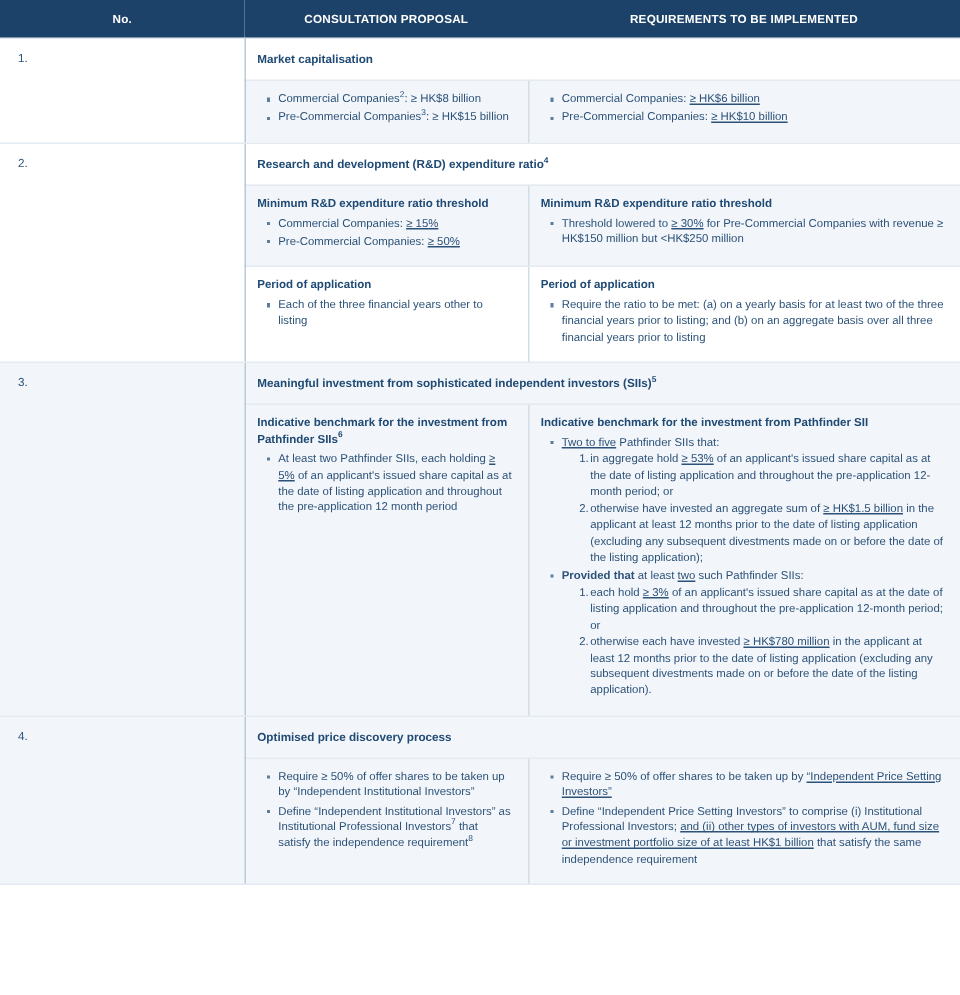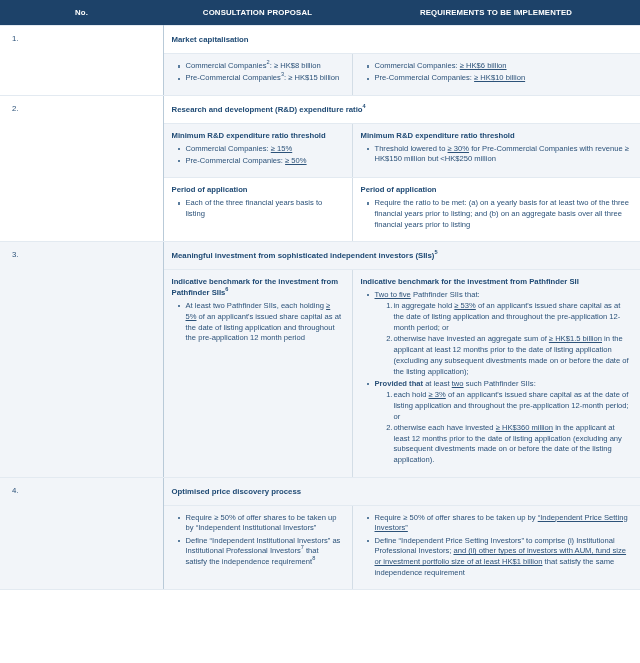--- a/index.html
+++ b/index.html
@@ -176,21 +176,21 @@
             <div class="sub-head">Minimum R&amp;D expenditure ratio threshold</div>
             <ul class="b">
               <li>Threshold lowered to <span class="u">≥ 30%</span> for Pre-Commercial Companies with revenue ≥ HK$150 million but &lt;HK$250 million</li>
             </ul>
           </td>
         </tr>
         <tr class="sub-row">
           <td class="body-cell left bg-white">
             <div class="sub-head">Period of application</div>
             <ul class="b">
-              <li>Each of the three financial years basis to listing</li>
+              <li>Each of the three financial years other to listing</li>
             </ul>
           </td>
           <td class="body-cell right bg-white">
             <div class="sub-head">Period of application</div>
             <ul class="b">
               <li>Require the ratio to be met: (a) on a yearly basis for at least two of the three financial years prior to listing; and (b) on an aggregate basis over all three financial years prior to listing</li>
             </ul>
           </td>
         </tr>
         <tr>
@@ -206,21 +206,21 @@
           </td>
           <td class="body-cell right bg-tint">
             <div class="sub-head">Indicative benchmark for the investment from Pathfinder SII</div>
             <ul class="b">
               <li><span class="u">Two to five</span> Pathfinder SIIs that:<ol class="n">
                   <li>in aggregate hold <span class="u">≥ 53%</span> of an applicant's issued share capital as at the date of listing application and throughout the pre-application 12-month period; or</li>
                   <li>otherwise have invested an aggregate sum of <span class="u">≥ HK$1.5 billion</span> in the applicant at least 12 months prior to the date of listing application (excluding any subsequent divestments made on or before the date of the listing application);</li>
                 </ol></li>
               <li><span class="bld">Provided that</span> at least <span class="u">two</span> such Pathfinder SIIs:<ol class="n">
                   <li>each hold <span class="u">≥ 3%</span> of an applicant's issued share capital as at the date of listing application and throughout the pre-application 12-month period; or</li>
-                  <li>otherwise each have invested <span class="u">≥ HK$360 million</span> in the applicant at least 12 months prior to the date of listing application (excluding any subsequent divestments made on or before the date of the listing application).</li>
+                  <li>otherwise each have invested <span class="u">≥ HK$780 million</span> in the applicant at least 12 months prior to the date of listing application (excluding any subsequent divestments made on or before the date of the listing application).</li>
                 </ol></li>
             </ul>
           </td>
         </tr>
         <tr>
           <td class="no-cell bg-tint" rowspan="2">4.</td>
           <td class="title-cell bg-tint" colspan="2">Optimised price discovery process</td>
         </tr>
         <tr class="sub-row">
           <td class="body-cell left bg-tint">

